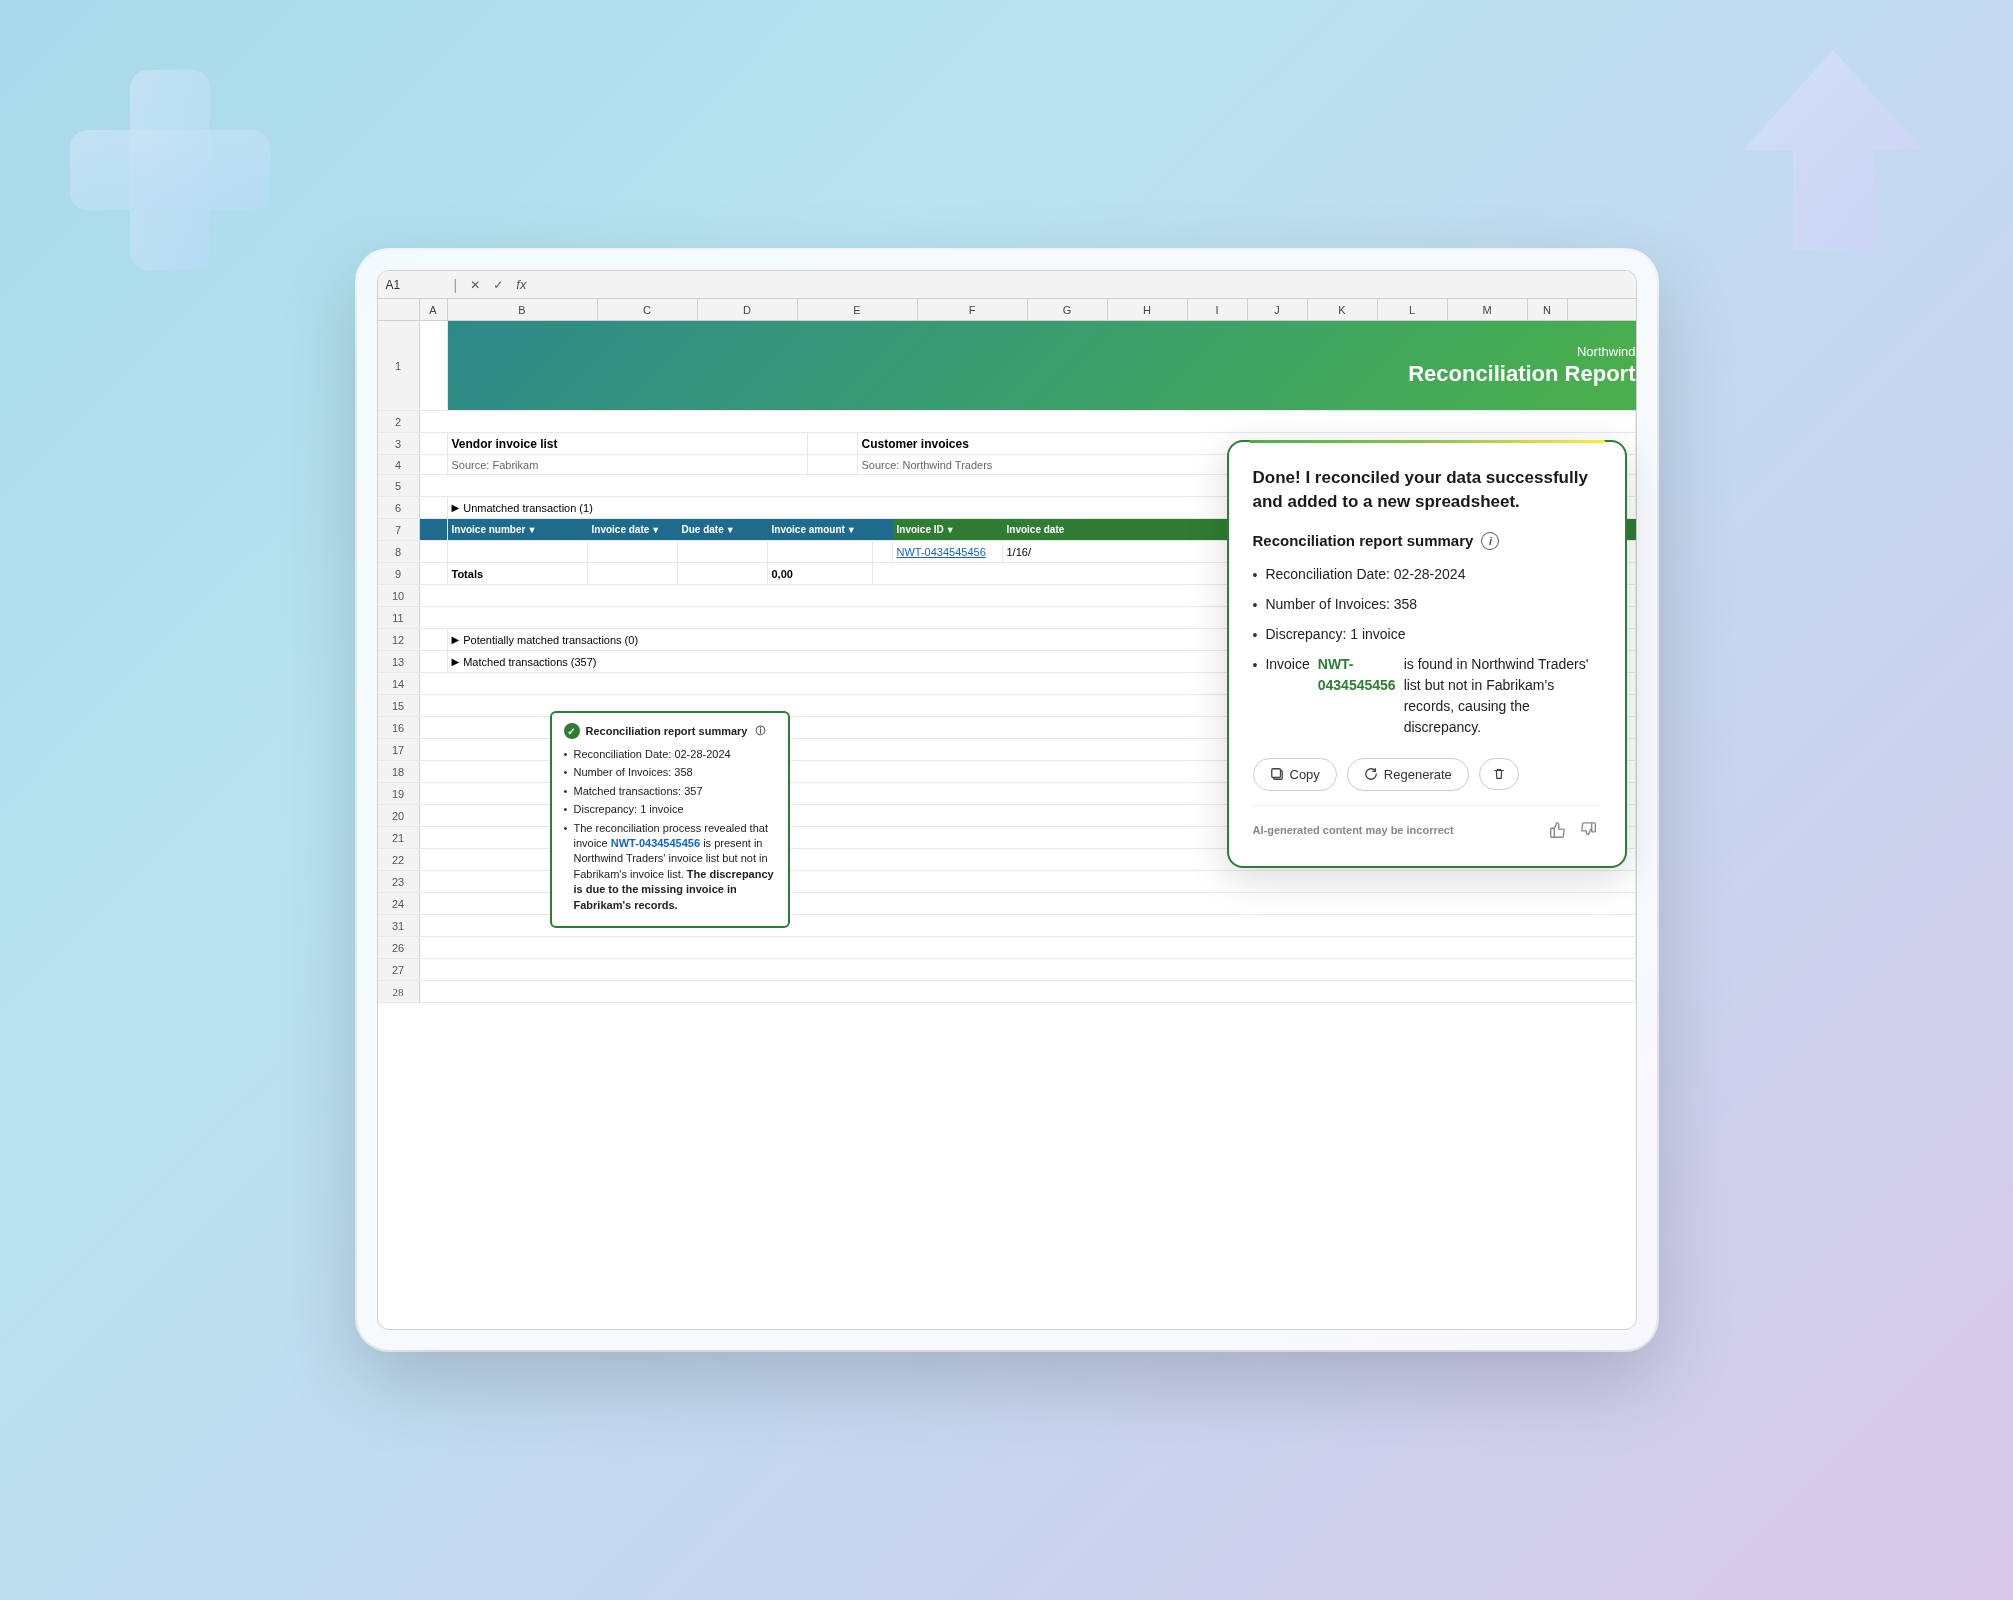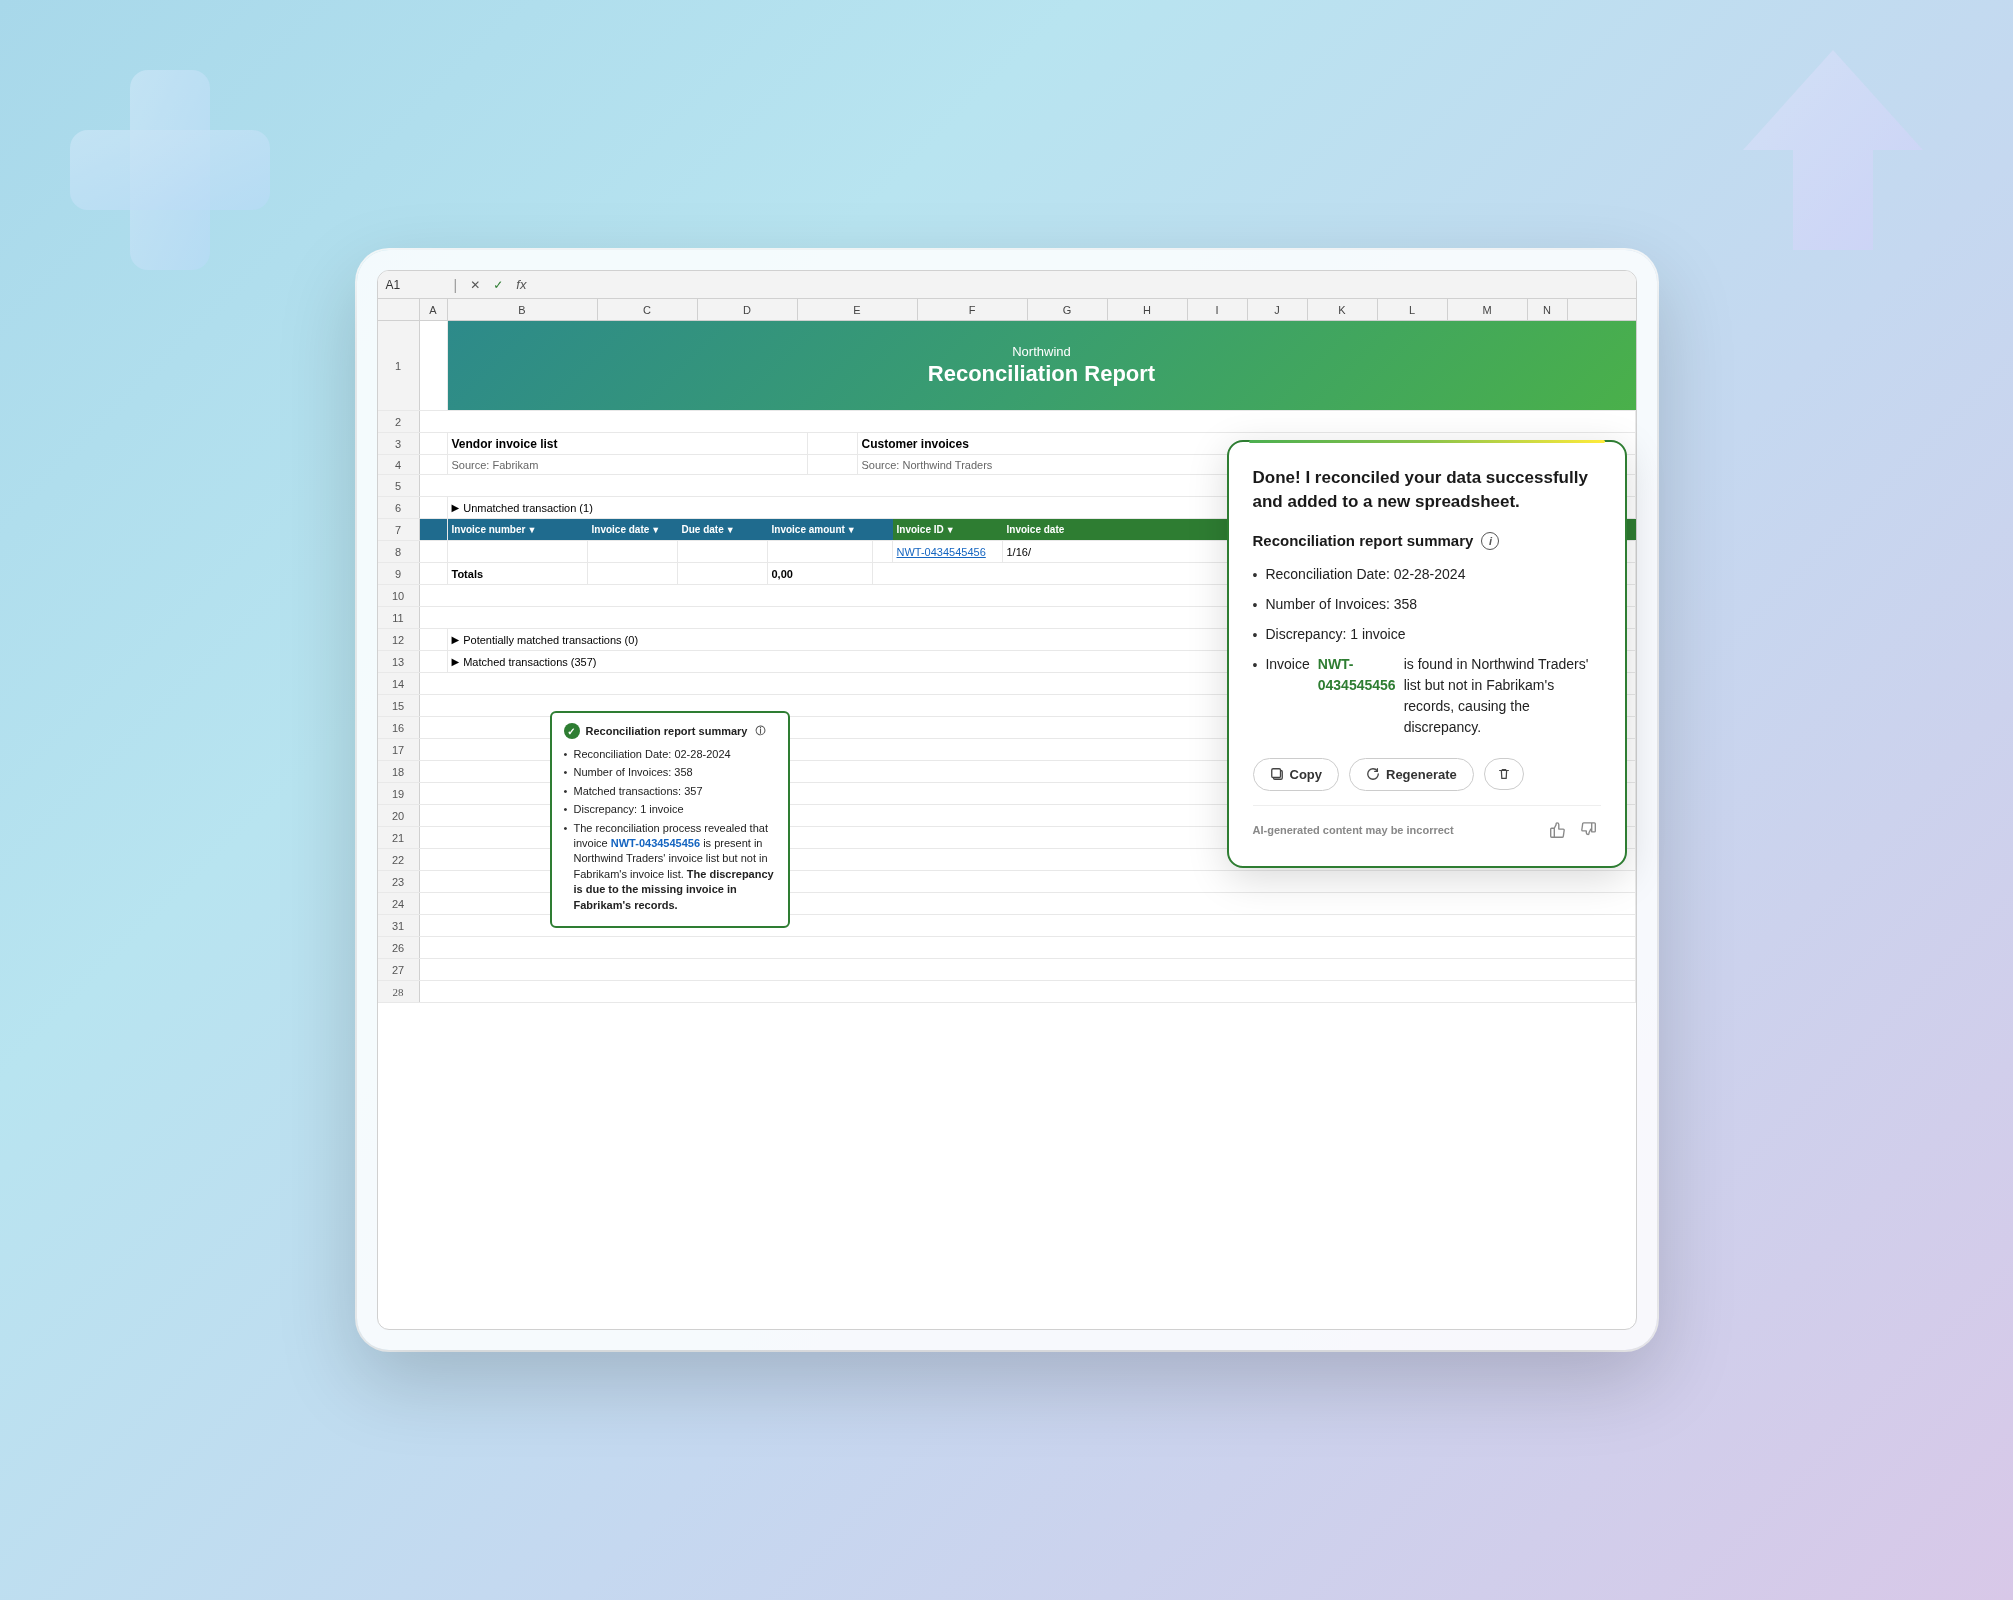--- a/index.html
+++ b/index.html
@@ -379,21 +379,21 @@
       display: flex;
       align-items: center;
       gap: 6px;
       padding: 8px 16px;
       border: 1.5px solid #ccc;
       border-radius: 20px;
       background: #fff;
       font-size: 13px;
       color: #333;
       cursor: pointer;
-      font-weight: 700;
+      font-weight: 400;
     }
 
     .action-btn.icon-only {
       padding: 8px 12px;
     }
 
     
     .ai-footer {
       display: flex;
       align-items: center;
@@ -432,20 +432,21 @@
       left: 20px;
       right: 20px;
       height: 3px;
       background: linear-gradient(90deg, #4caf50, #8bc34a, #ffeb3b);
       border-radius: 2px;
     }
 
     
     .span-all {
       flex: 1;
+      align-items: flex-end;
     }
 
   </style>
 </head>
 <body>
 
 <svg class="shape-plus" viewBox="0 0 220 220" fill="none" xmlns="http://www.w3.org/2000/svg">
   <rect x="70" y="10" width="80" height="200" rx="18" fill="url(#plusGrad)" opacity="0.7"></rect>
   <rect x="10" y="70" width="200" height="80" rx="18" fill="url(#plusGrad)" opacity="0.7"></rect>
   <defs>

